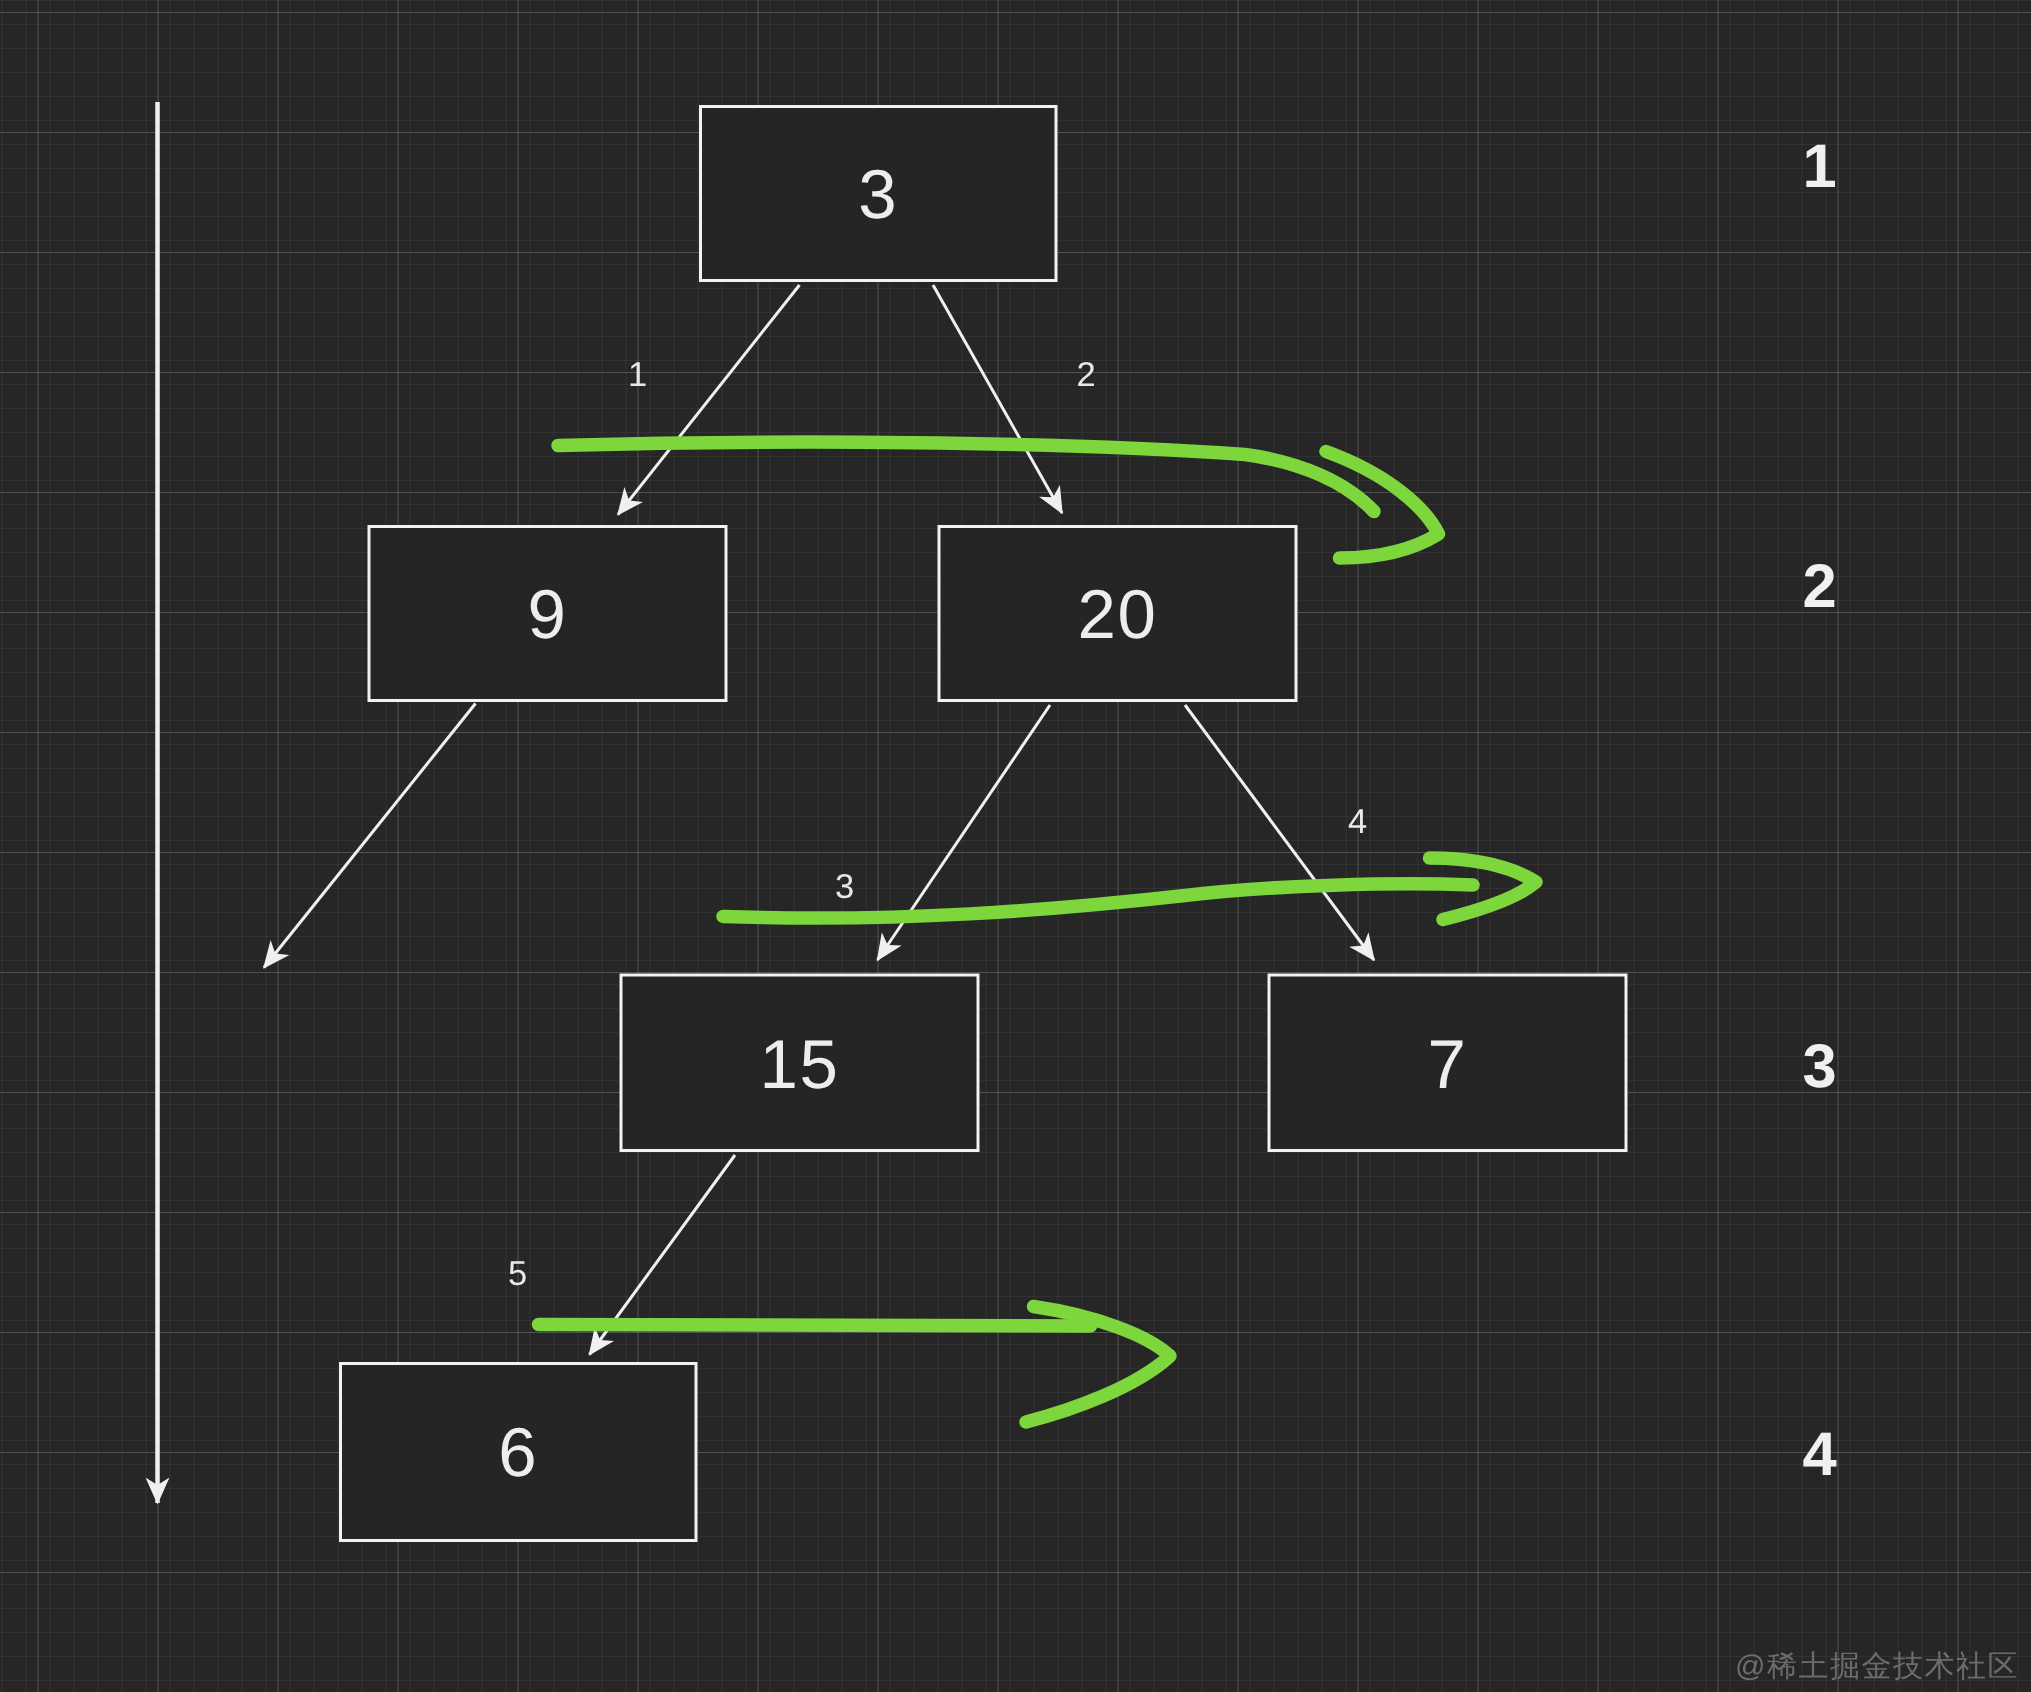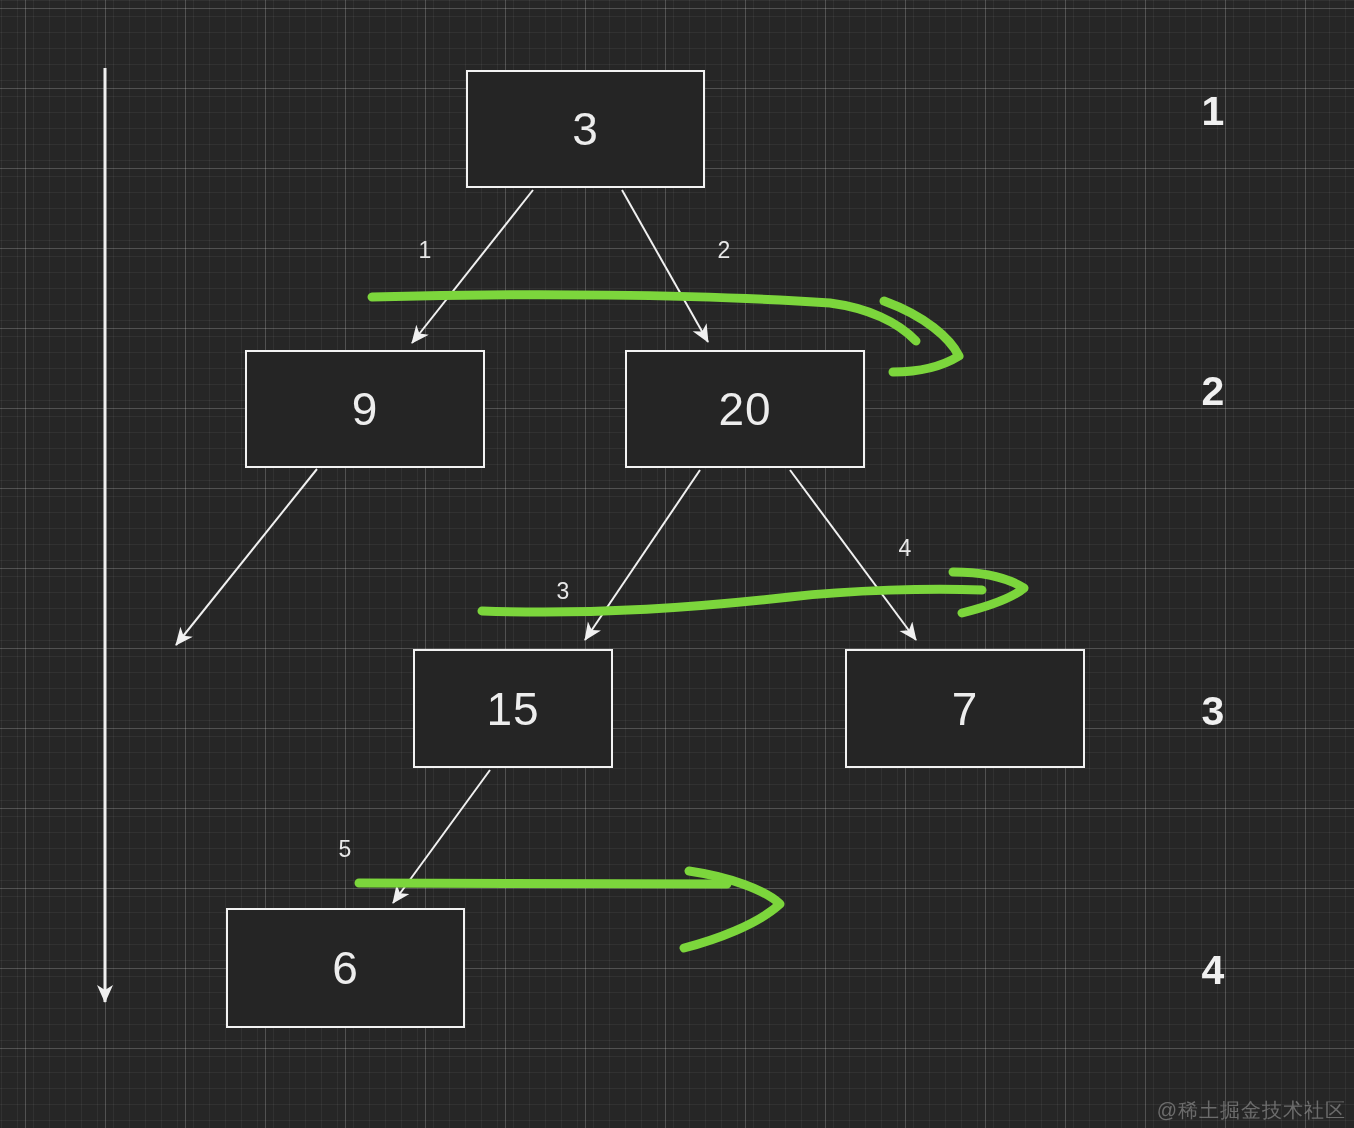--- a/index.html
+++ b/index.html
@@ -22,21 +22,21 @@
     position:absolute;
     background:#252525;
     border:2px solid #f2f2f2;
     box-sizing:border-box;
     display:flex;align-items:center;justify-content:center;
     color:#ededed;font-size:46px;font-weight:400;letter-spacing:1px;
   }
   .n3 {left:466px;top:70px; width:239px;height:118px;}
   .n9 {left:245px;top:350px;width:240px;height:118px;}
   .n20{left:625px;top:350px;width:240px;height:118px;}
-  .n15{left:413px;top:649px;width:200px;height:119px;}
+  .n15{left:413px;top:649px;width:240px;height:119px;}
   .n7 {left:845px;top:649px;width:240px;height:119px;}
   .n6 {left:226px;top:908px;width:239px;height:120px;}
   .edge-label{
     position:absolute;color:#e8e8e8;font-size:23px;font-weight:400;
     transform:translate(-50%,-50%);
   }
   .el1{left:425px;top:250px;}
   .el2{left:724px;top:250px;}
   .el3{left:563px;top:591px;}
   .el4{left:905px;top:548px;}

